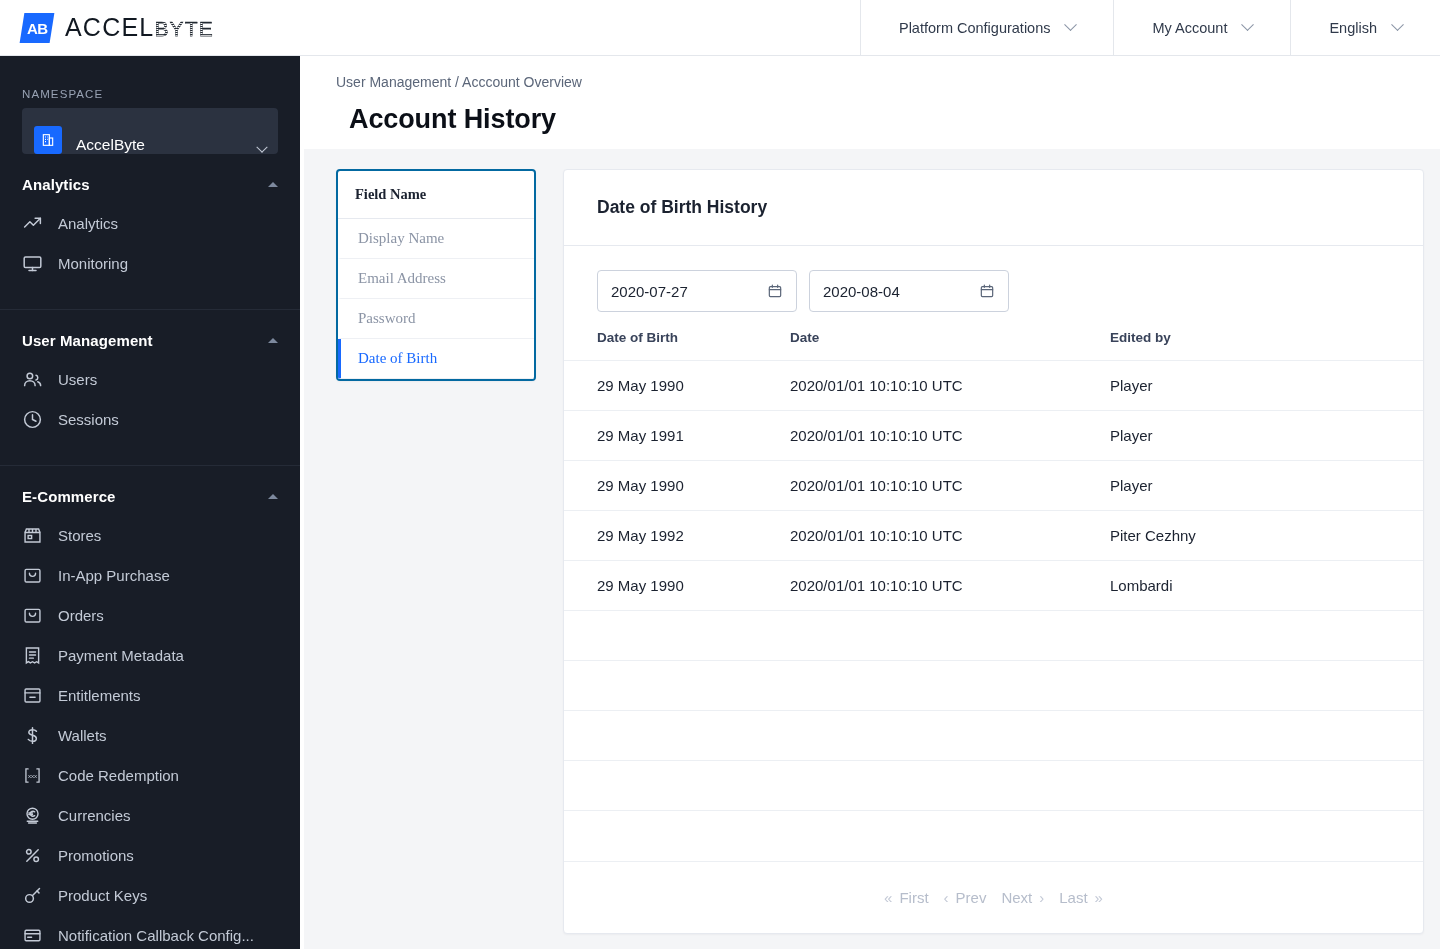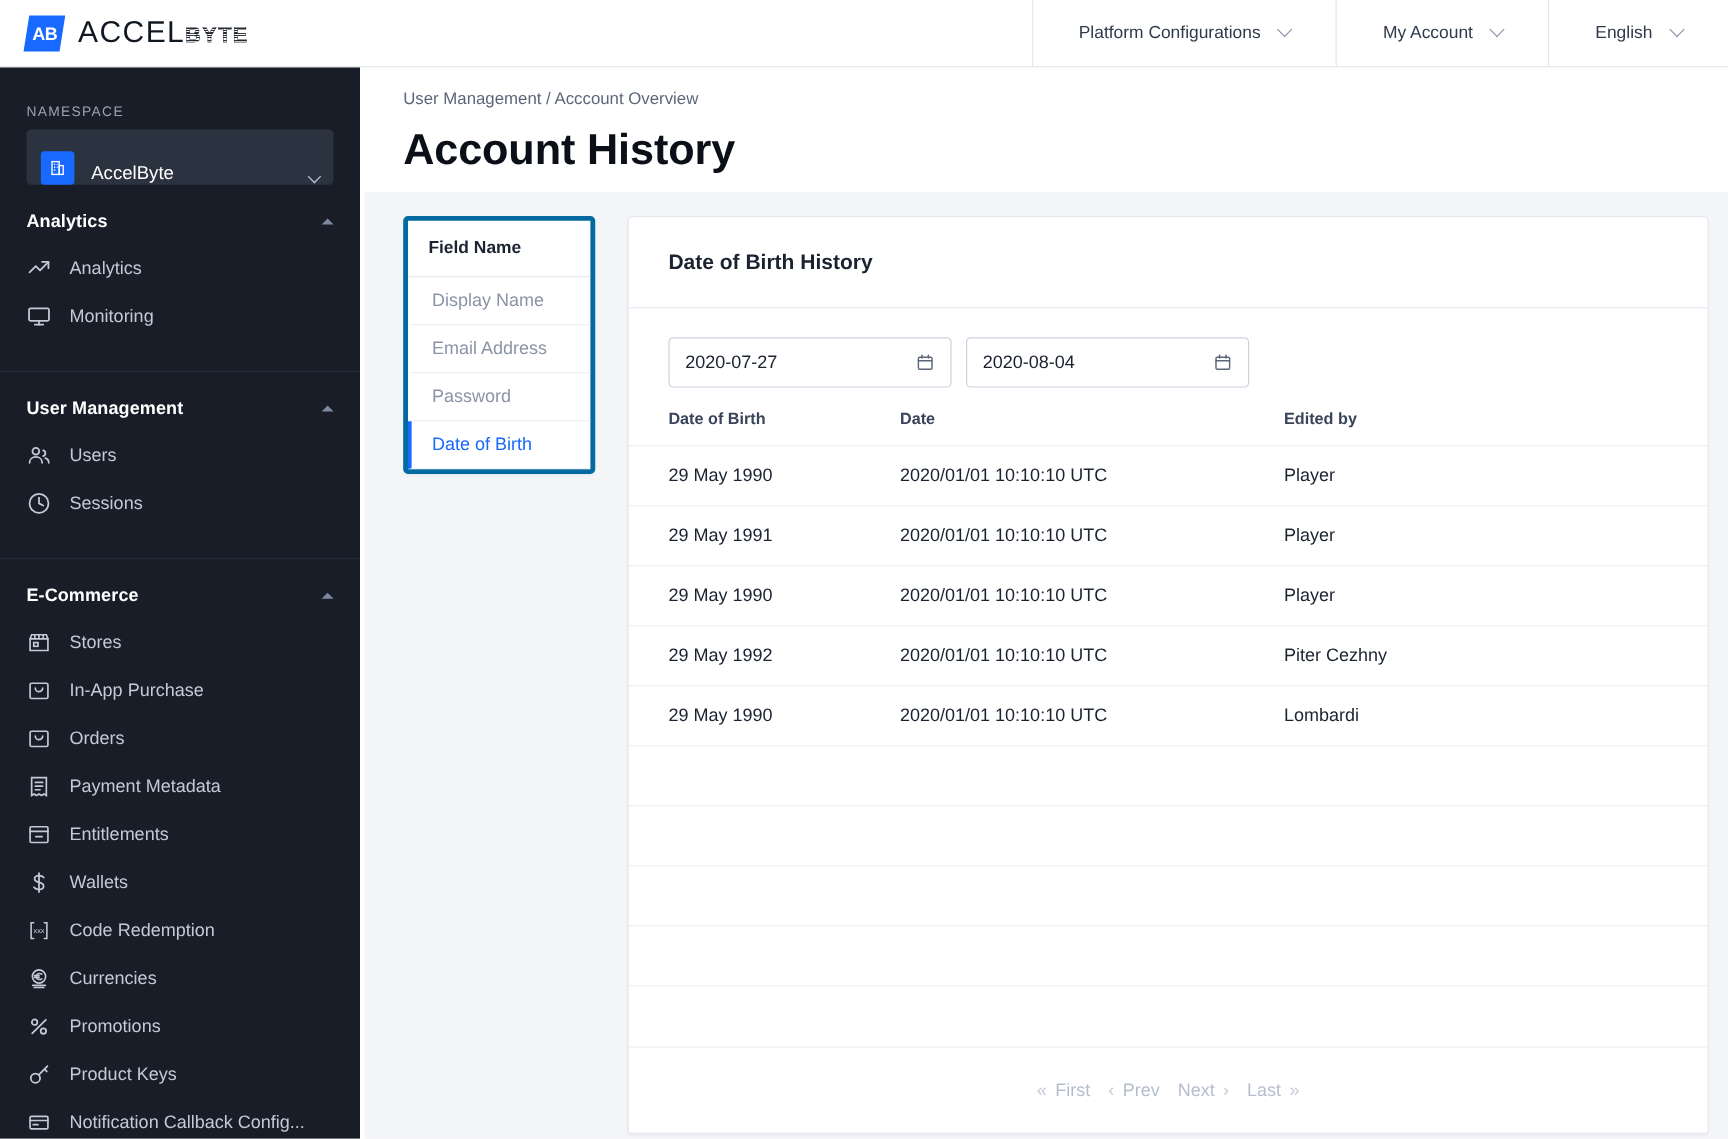--- a/index.html
+++ b/index.html
@@ -37,22 +37,22 @@
     color: #fff; font-size: 15px; font-weight: bold;
     letter-spacing: -0.5px;
     font-family: "Liberation Sans", sans-serif;
   }
   .logo-text { display: flex; align-items: baseline; }
   .logo-accel {
     font-size: 25px; letter-spacing: 1.2px;
     color: #111821; font-weight: 400;
   }
   .logo-byte {
-    font-size: 18px; letter-spacing: 1.2px;
-    color: #111821; font-weight: 700;
+    font-size: 21px; letter-spacing: 1.2px;
+    color: #111821; font-weight: 400;
     -webkit-text-stroke: 0.4px #111821;
     opacity: 0.92;
     background: repeating-linear-gradient(0deg, #111821 0 1px, rgba(255,255,255,0.55) 1px 2px);
     -webkit-background-clip: text; background-clip: text;
     color: transparent;
   }
   .topnav { margin-left: auto; display: flex; align-items: stretch; }
   .topnav-item {
     display: flex; align-items: center; gap: 16px;
     padding: 0 38px;
@@ -126,37 +126,38 @@
 
   
   .main {
     position: absolute; top: 56px; left: 304px;
     width: 1140px; height: 893px;
     background: #ffffff;
   }
   .page-head { padding: 18px 32px 14px 32px; background:#fff; }
   .crumb { font-size: 14px; color: #5b6679; }
   .page-title {
-    font-size: 36px; font-weight: bold; color: #0b0f17;
-    margin-top: 14px; letter-spacing: -0.1px;
+    font-size: 27px; font-weight: bold; color: #0b0f17;
+    margin-top: 14px; letter-spacing: -0.1px; margin-left: 13px;
   }
   .content {
     background: #f4f5f7;
     padding: 20px 20px 0 32px;
     height: 804px;
     display: flex; gap: 27px;
     align-items: flex-start;
   }
 
   
   .fieldcard {
-    width: 160px; background: #fff;
-    border: 4px solid #0369a1; border-radius: 4px;
+    width: 200px; background: #fff;
+    border: 2px solid #0369a1; border-radius: 4px;
     overflow: hidden; flex: 0 0 auto;
     box-shadow: 0 1px 2px rgba(16,24,40,0.04);
+    font-family: Liberation Serif, serif;
   }
   .fieldcard-head {
     padding: 15px 17px; font-size: 14.5px;
     font-weight: bold; color: #1b2230;
     border-bottom: 1px solid #e6e9ef;
   }
   .field-item {
     padding: 0 17px; height: 40px;
     display: flex; align-items: center;
     font-size: 15px; color: #8b94a5;
@@ -176,21 +177,21 @@
     height: 765px; overflow: hidden;
     display: flex; flex-direction: column;
   }
   .hist-head {
     padding: 27px 33px; font-size: 17.5px;
     font-weight: bold; color: #1b2230;
     border-bottom: 1px solid #e6e9ef;
   }
   .filters { display: flex; gap: 12px; padding: 24px 33px 18px 33px; }
   .dateinput {
-    width: 236px; height: 42px;
+    width: 200px; height: 42px;
     border: 1px solid #ccd2dd; border-radius: 4px;
     display: flex; align-items: center;
     padding: 0 13px; gap: 8px; cursor: pointer;
     background: #fff;
   }
   .dateinput .val { flex: 1; font-size: 15px; color: #1b2230; }
   .cal-ico { width: 16px; height: 16px; flex: 0 0 auto; color:#5b6679; }
   .cal-ico svg { display:block; width:16px; height:16px; }
 
   table { width: 100%; border-collapse: collapse; table-layout: fixed; }

